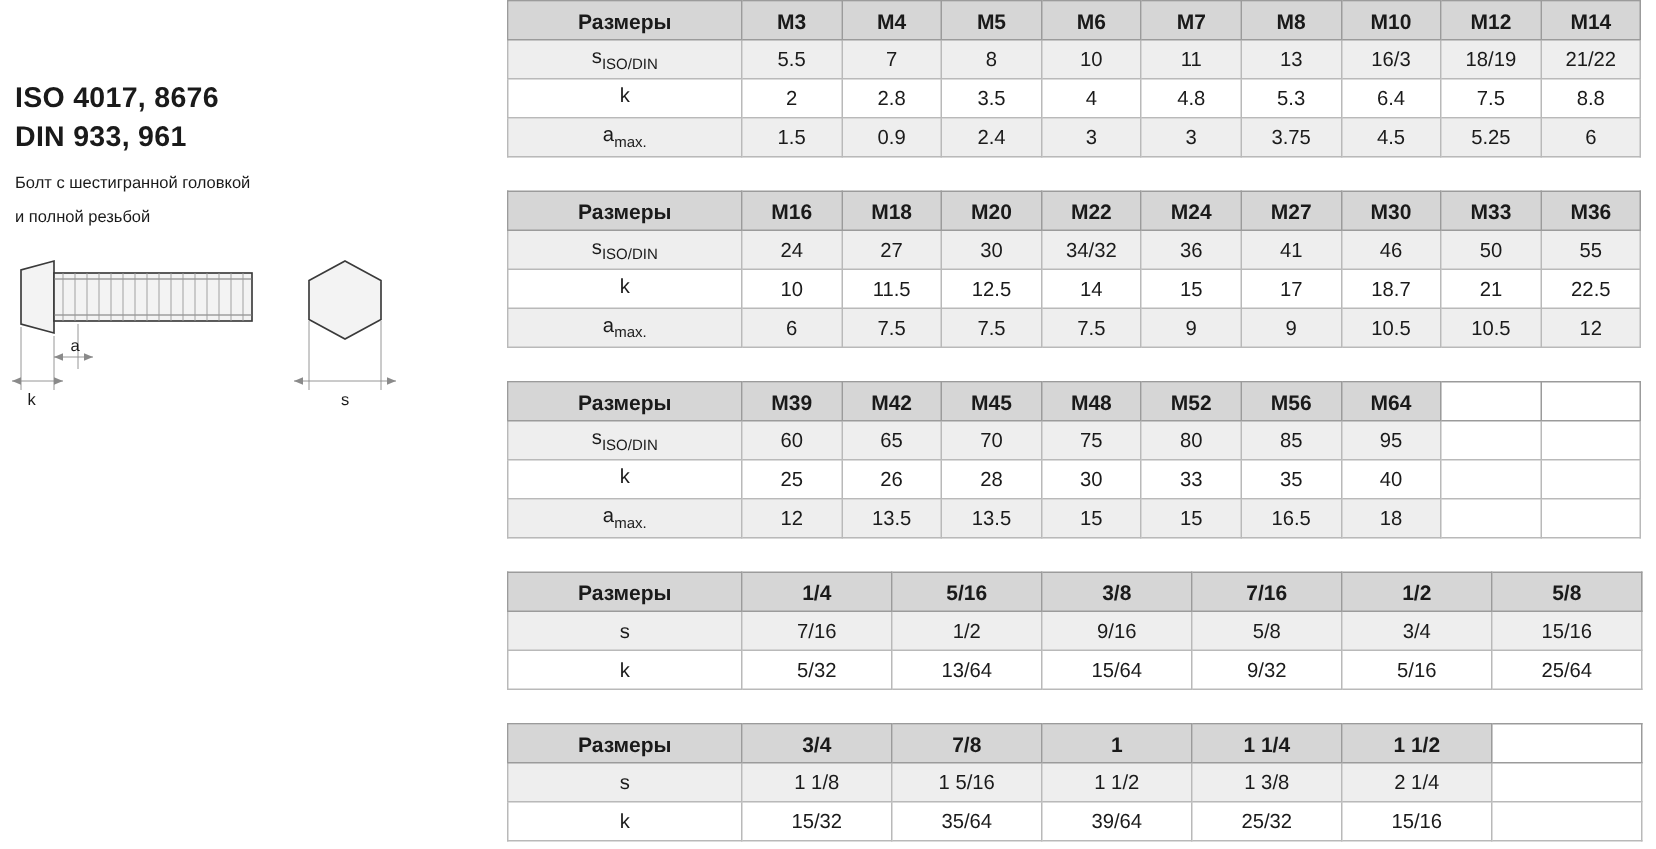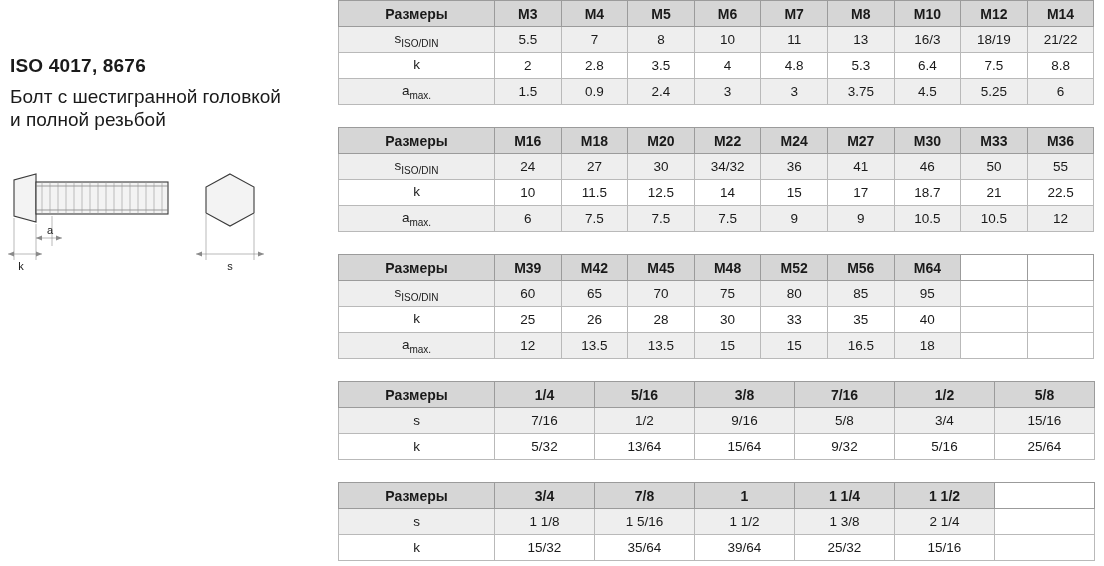--- a/index.html
+++ b/index.html
@@ -29,21 +29,21 @@
     margin-top: 47px;
   }
   .std-line {
     font-size: 19px;
     font-weight: bold;
     line-height: 26px;
     letter-spacing: 0.2px;
   }
   .desc {
     margin-top: 6px;
-    font-size: 19px;
+    font-size: 11px;
     line-height: 23px;
     font-weight: normal;
   }
   .drawing {
     position: absolute;
     left: 6px;
     top: 168px;
     width: 300px;
     height: 110px;
   }
@@ -94,20 +94,21 @@
   .lbl-s { letter-spacing: 0px; }
   .empty-cell { background: #ffffff !important; border-color: #b9b9b9; }
 </style>
 </head>
 <body>
 
 <div class="page">
 
   <div class="left">
     <div class="std-line">ISO 4017, 8676</div>
+    <div class="std-line">DIN 933, 961</div>
     <div class="desc">
       <div>Болт с шестигранной головкой</div>
       <div>и полной резьбой</div>
     </div>
   </div>
 
   <div class="drawing">
     <svg width="300" height="110" viewBox="0 0 300 110">
 
       <g stroke="#3a3a3a" fill="#ffffff" stroke-width="1.1">

